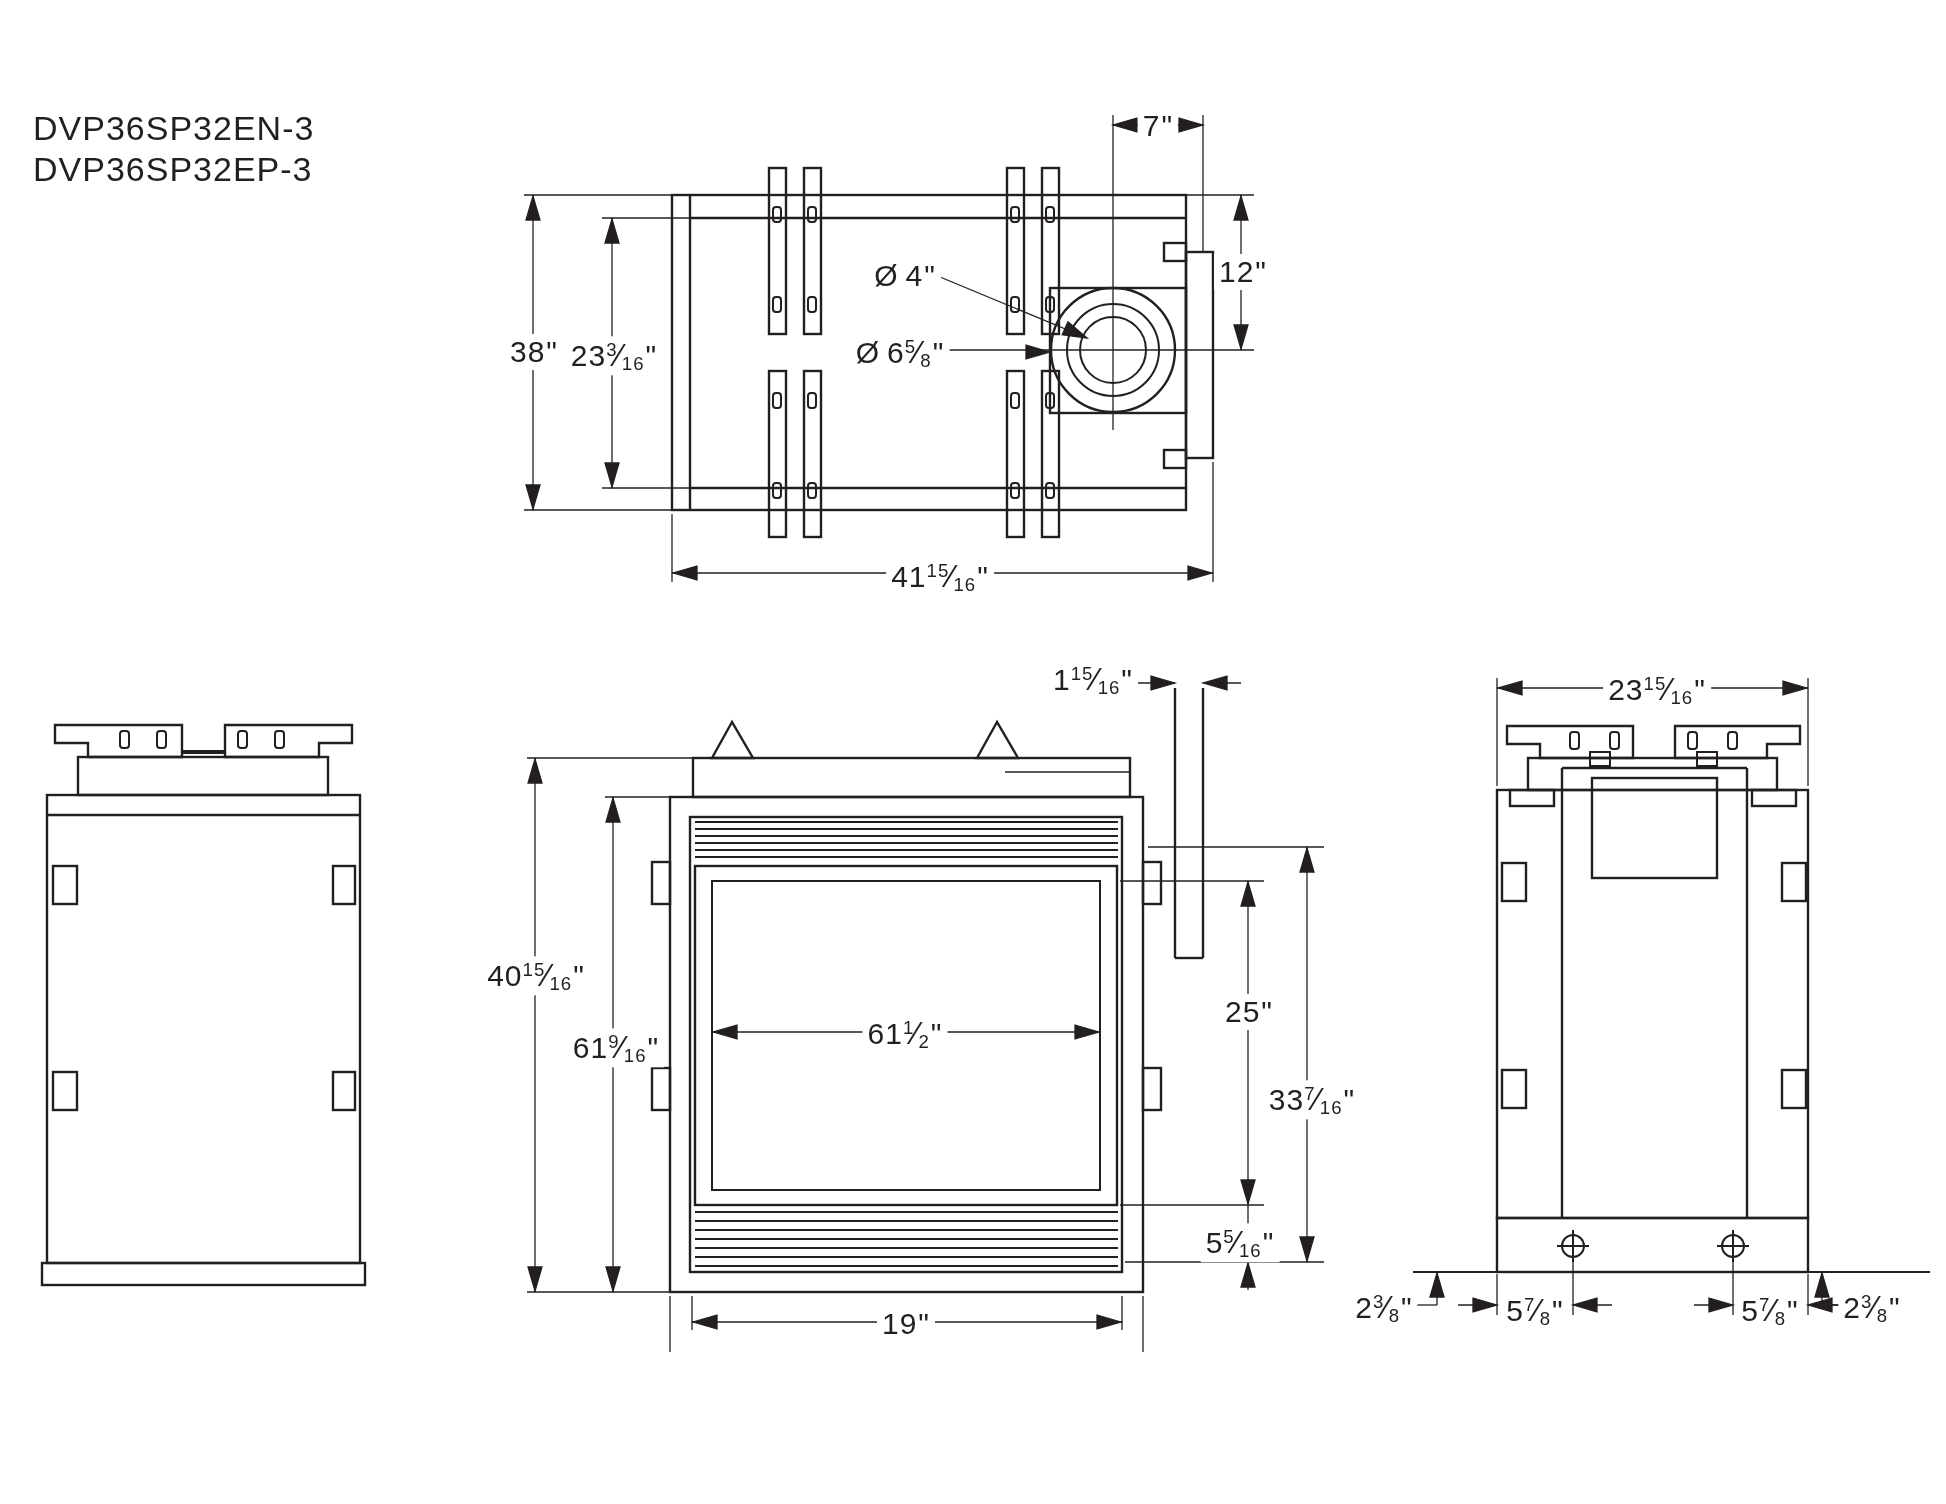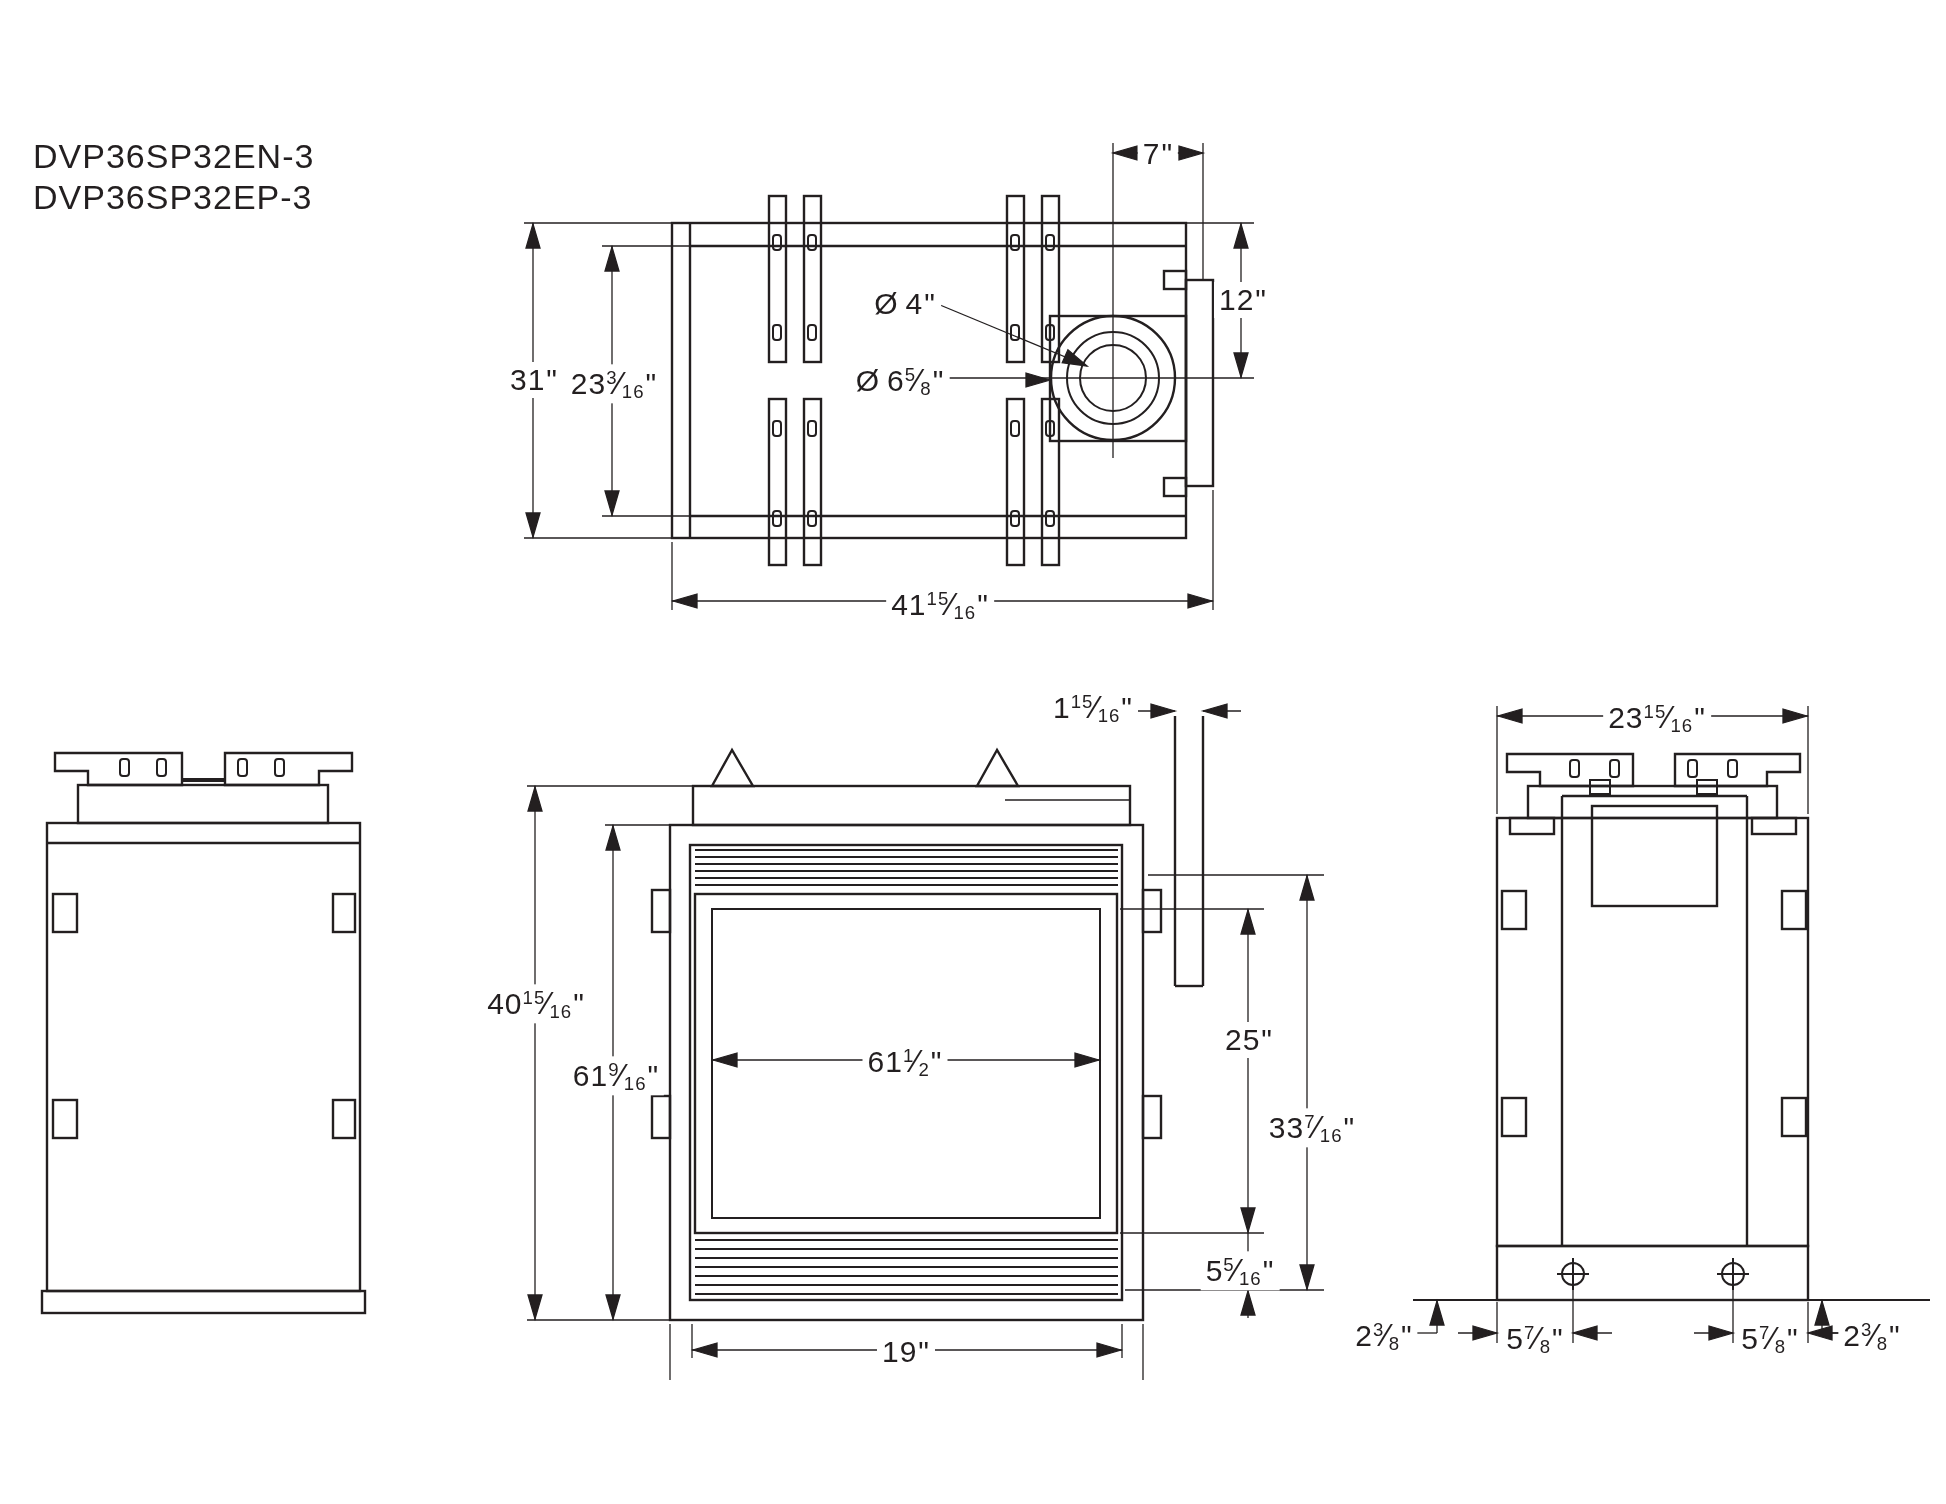--- a/index.html
+++ b/index.html
@@ -1,17 +1,17 @@
 <!DOCTYPE html>
 <html><head>
 <meta charset="utf-8">
 <style>
   html,body{margin:0;padding:0;background:#ffffff;}
   .canvas{position:relative;width:1946px;height:1352px;background:#ffffff;overflow:hidden;
-          font-family:"Liberation Sans", sans-serif;color:#231f20;margin-top:28px;}
+          font-family:"Liberation Sans", sans-serif;color:#231f20;}
   svg{position:absolute;left:0;top:0;}
   .title-block{position:absolute;left:33px;top:108px;font-size:34px;line-height:1.2;
                letter-spacing:1px;color:#231f20;}
   .dim-label{position:absolute;transform:translate(-50%,-50%);background:#ffffff;
              padding:1px 5px;font-size:30px;white-space:nowrap;letter-spacing:1px;
              color:#231f20;}
   .dim-label .pfx{margin-right:7px;}
   .dim-label .sup{font-size:.62em;vertical-align:.55em;}
   .dim-label .sub{font-size:.62em;vertical-align:-.18em;}
   .dim-label .slash{font-size:1.05em;margin:0 -1px;}
@@ -280,21 +280,21 @@
 
 <div class="title-block">
   <div>DVP36SP32EN-3</div>
   <div>DVP36SP32EP-3</div>
 </div>
 
 <div class="dim-label" style="left:1158px;top:126px"><span class="whole">7</span><span class="unit">"</span></div>
 <div class="dim-label" style="left:1243px;top:272px"><span class="whole">12</span><span class="unit">"</span></div>
 <div class="dim-label" style="left:905px;top:276px"><span class="pfx">Ø</span><span class="whole">4</span><span class="unit">"</span></div>
 <div class="dim-label" style="left:900px;top:353px"><span class="pfx">Ø</span><span class="whole">6</span><span class="sup">5</span><span class="slash">⁄</span><span class="sub">8</span><span class="unit">"</span></div>
-<div class="dim-label" style="left:534px;top:352px"><span class="whole">31</span><span class="unit">"</span></div>
+<div class="dim-label" style="left:534px;top:352px"><span class="whole">38</span><span class="unit">"</span></div>
 <div class="dim-label" style="left:614px;top:356px"><span class="whole">23</span><span class="sup">3</span><span class="slash">⁄</span><span class="sub">16</span><span class="unit">"</span></div>
 <div class="dim-label" style="left:940px;top:577px"><span class="whole">41</span><span class="sup">15</span><span class="slash">⁄</span><span class="sub">16</span><span class="unit">"</span></div>
 
 <div class="dim-label" style="left:1093px;top:680px"><span class="whole">1</span><span class="sup">15</span><span class="slash">⁄</span><span class="sub">16</span><span class="unit">"</span></div>
 <div class="dim-label" style="left:536px;top:976px"><span class="whole">40</span><span class="sup">15</span><span class="slash">⁄</span><span class="sub">16</span><span class="unit">"</span></div>
 <div class="dim-label" style="left:616px;top:1048px"><span class="whole">61</span><span class="sup">9</span><span class="slash">⁄</span><span class="sub">16</span><span class="unit">"</span></div>
 <div class="dim-label" style="left:905px;top:1034px"><span class="whole">61</span><span class="sup">1</span><span class="slash">⁄</span><span class="sub">2</span><span class="unit">"</span></div>
 <div class="dim-label" style="left:1249px;top:1012px"><span class="whole">25</span><span class="unit">"</span></div>
 <div class="dim-label" style="left:1312px;top:1100px"><span class="whole">33</span><span class="sup">7</span><span class="slash">⁄</span><span class="sub">16</span><span class="unit">"</span></div>
 <div class="dim-label" style="left:1240px;top:1243px"><span class="whole">5</span><span class="sup">5</span><span class="slash">⁄</span><span class="sub">16</span><span class="unit">"</span></div>

